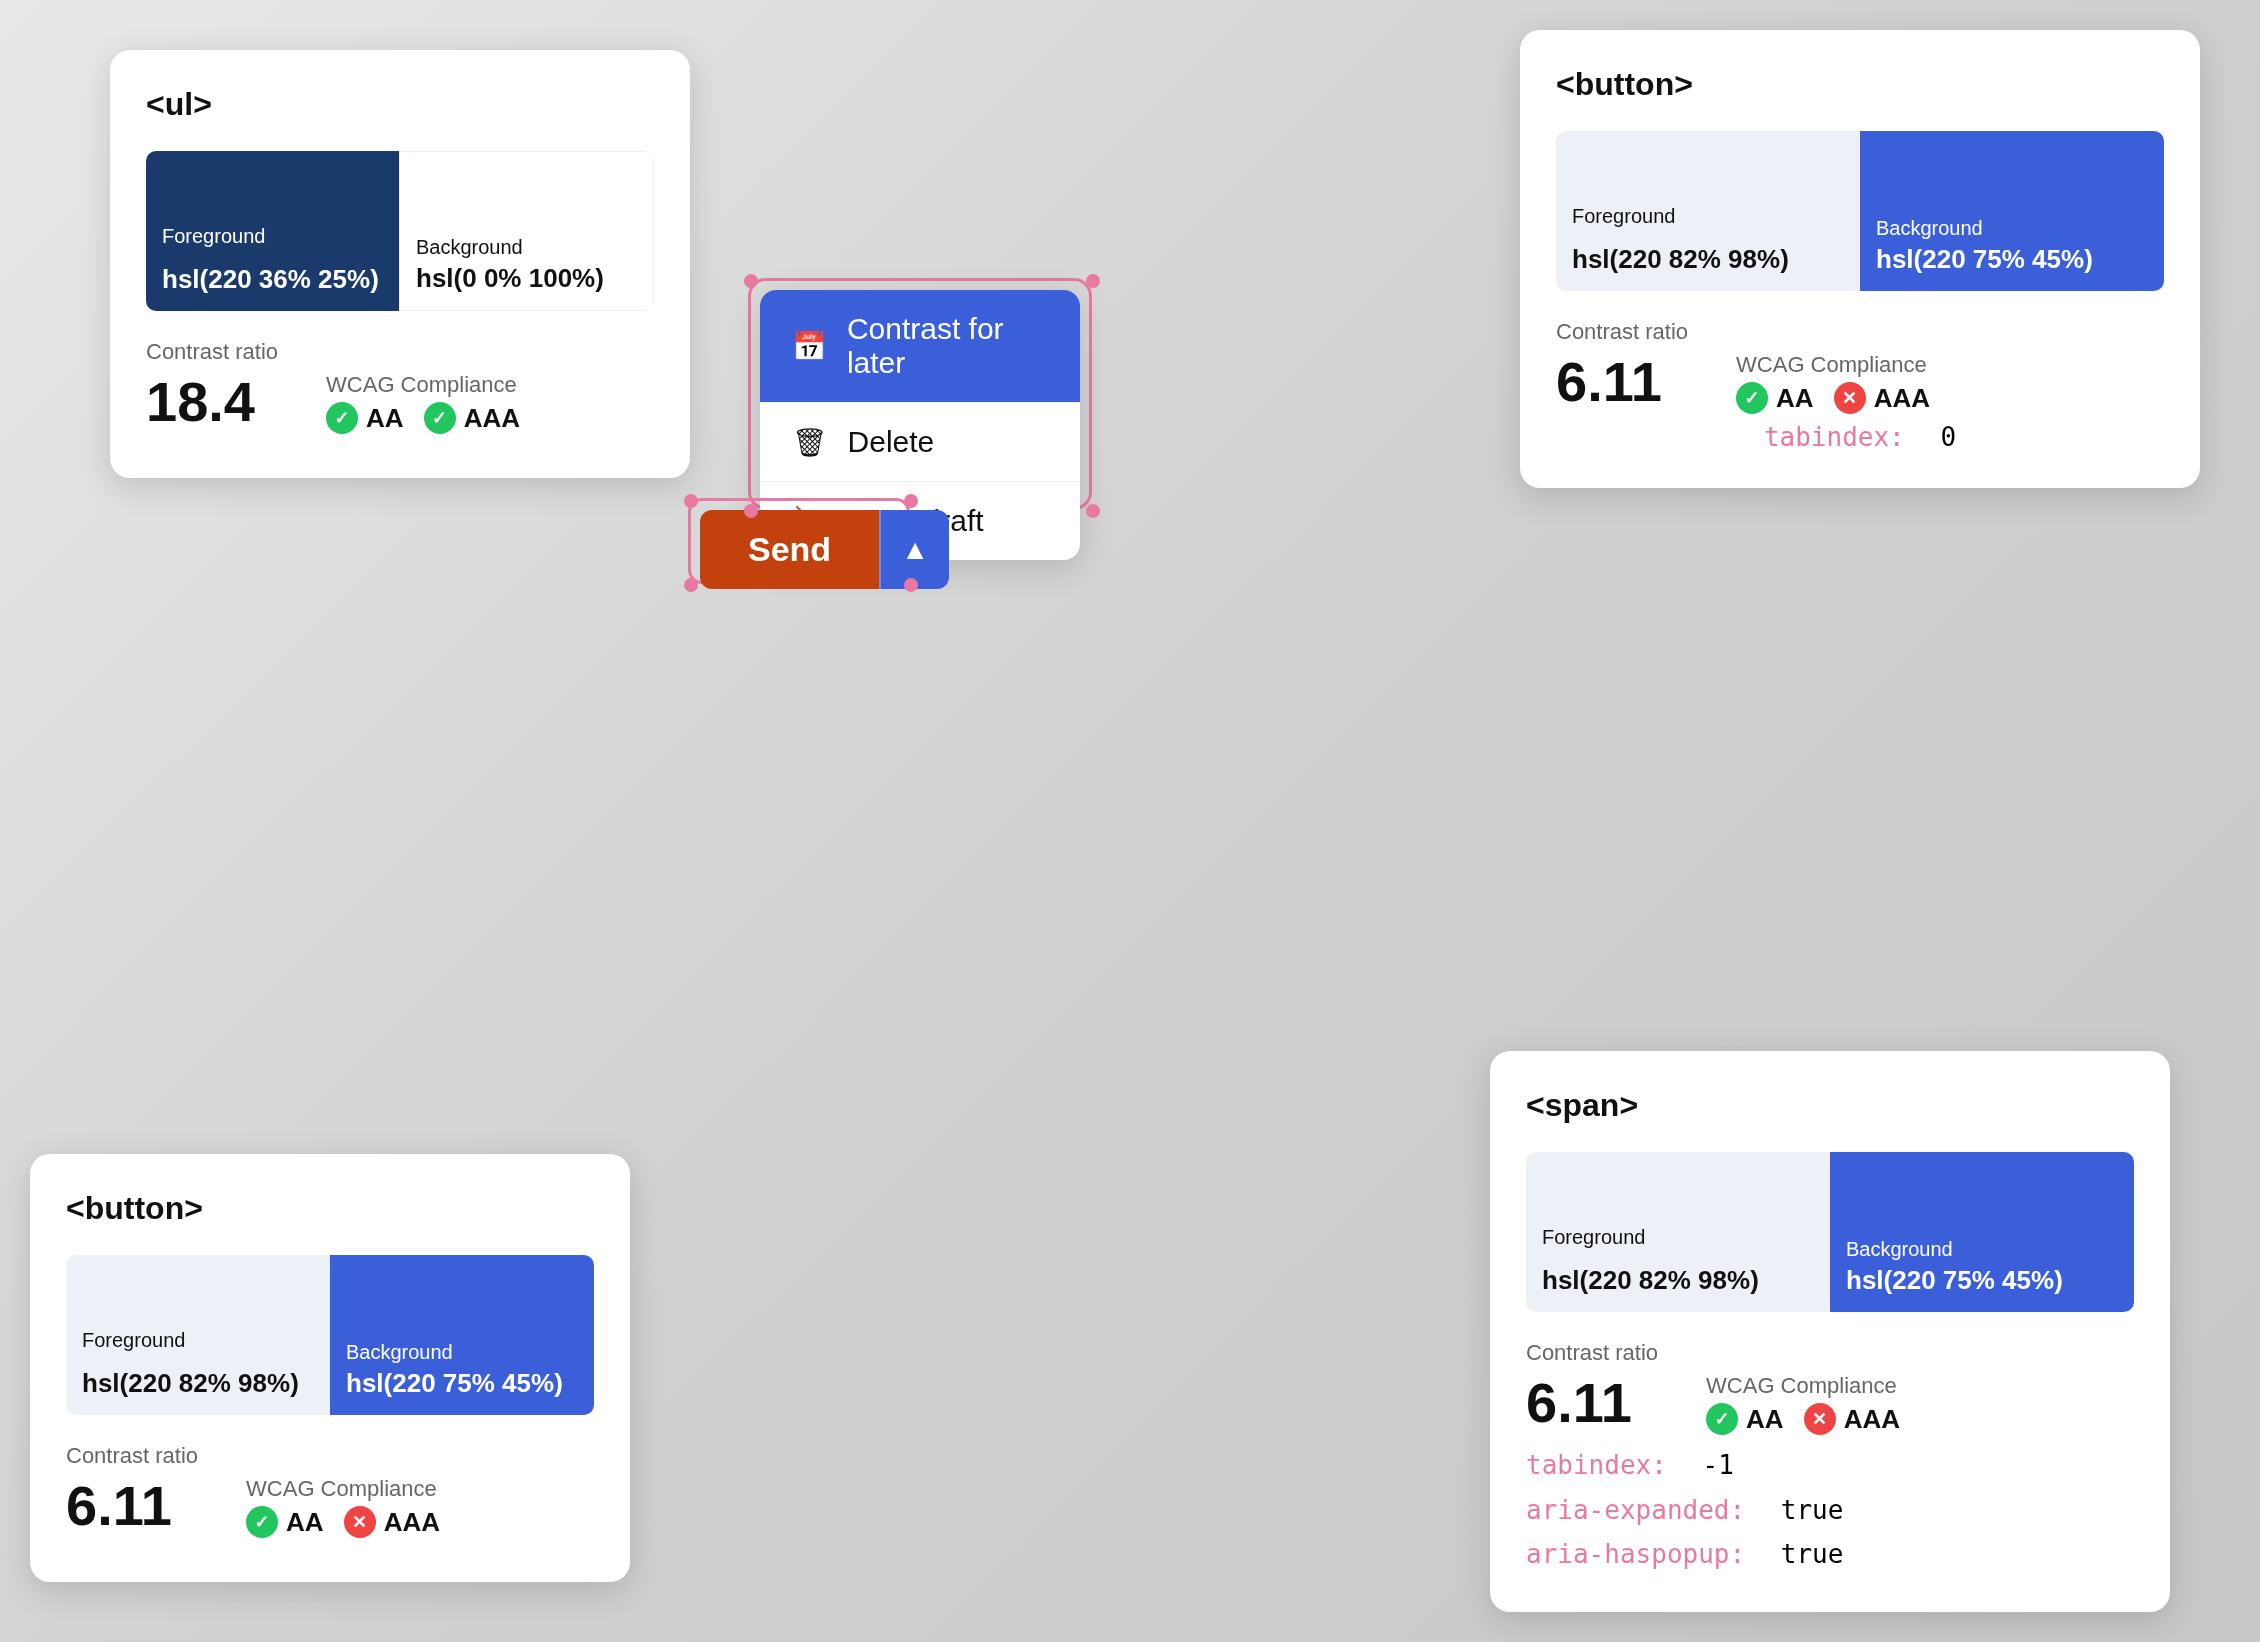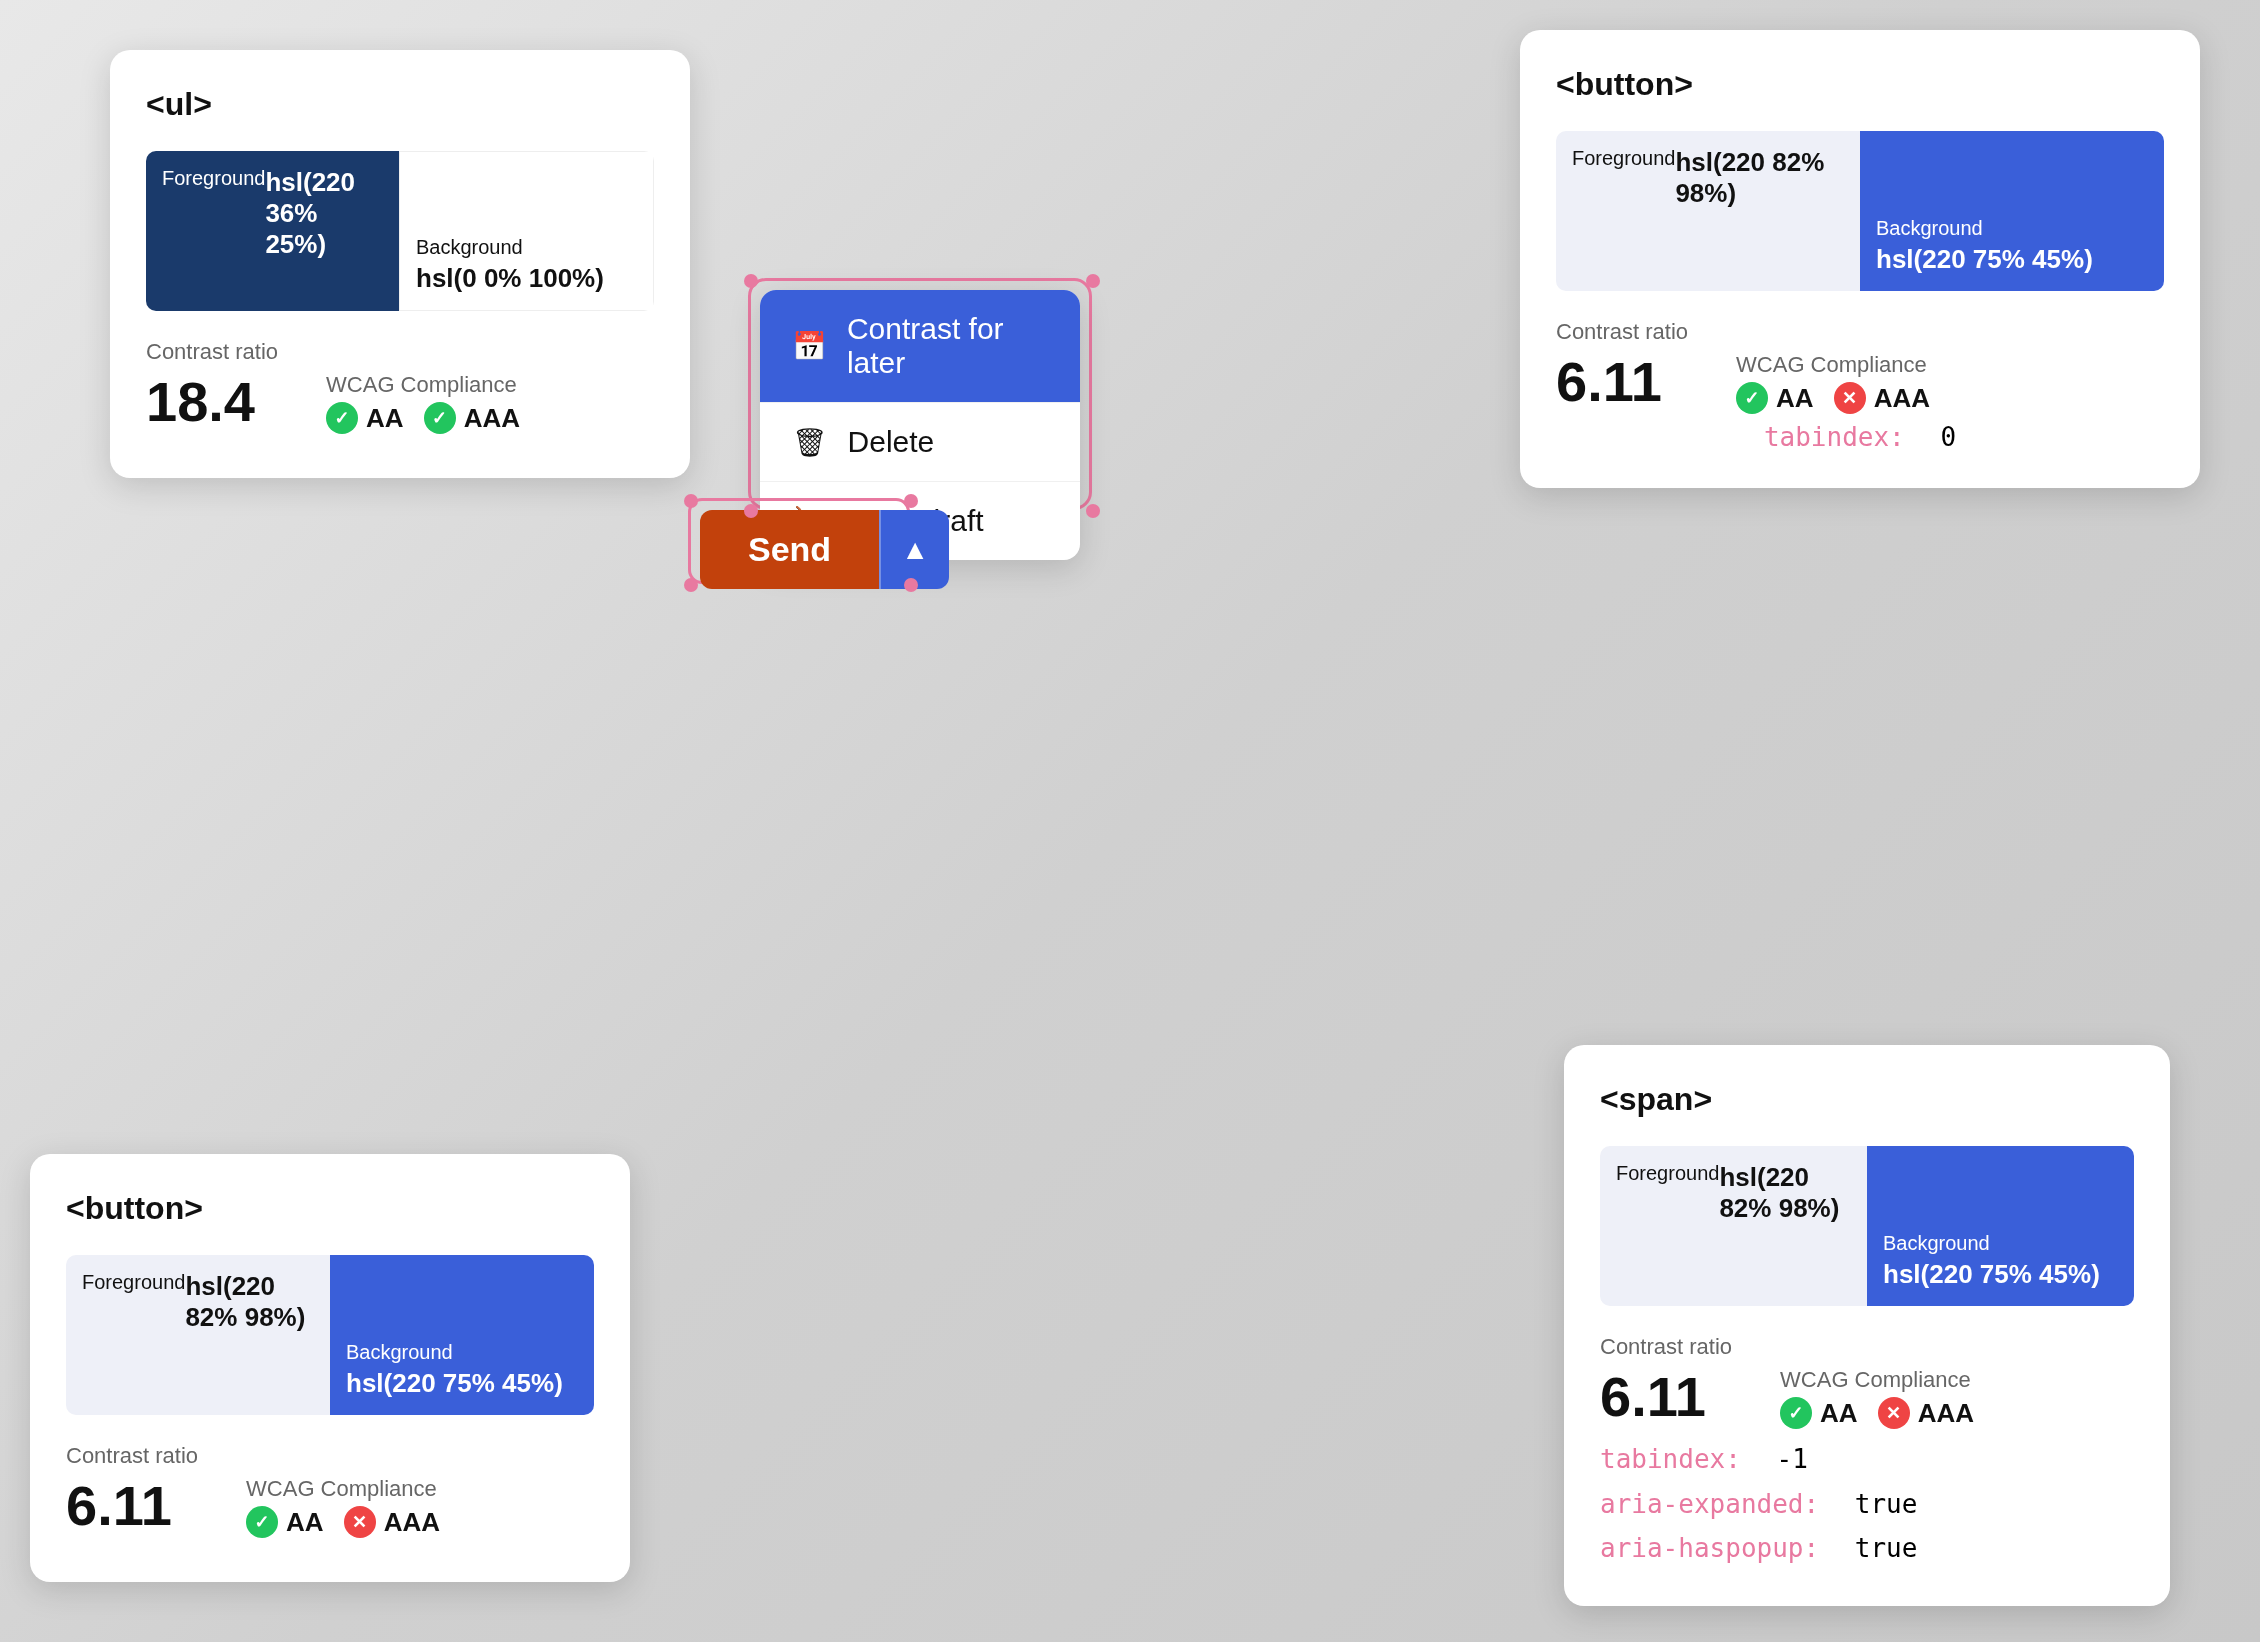--- a/index.html
+++ b/index.html
@@ -33,23 +33,24 @@
       gap: 0;
       margin-bottom: 28px;
       border-radius: 10px;
       overflow: hidden;
     }
 
     .swatch-foreground {
       flex: 1;
       height: 160px;
       display: flex;
-      flex-direction: row;
+      flex-direction: column;
       justify-content: flex-end;
       padding: 16px;
+      gap: 12px;
     }
 
     .swatch-background {
       flex: 1;
       height: 160px;
       display: flex;
       flex-direction: column;
       justify-content: flex-end;
       padding: 16px;
     }
@@ -171,22 +172,22 @@
     }
 
     .card-button-bottom .swatch-foreground {
       background: #f0f2f8;
       color: #111;
     }
 
     
     .card-span {
       right: 90px;
-      bottom: 36px;
-      width: 606px;
+      bottom: 30px;
+      width: 680px;
     }
 
     .card-span .swatch-foreground {
       background: #f0f2f8;
       color: #111;
     }
 
     
     .swatch-blue {
       background: #3a5fd9;

